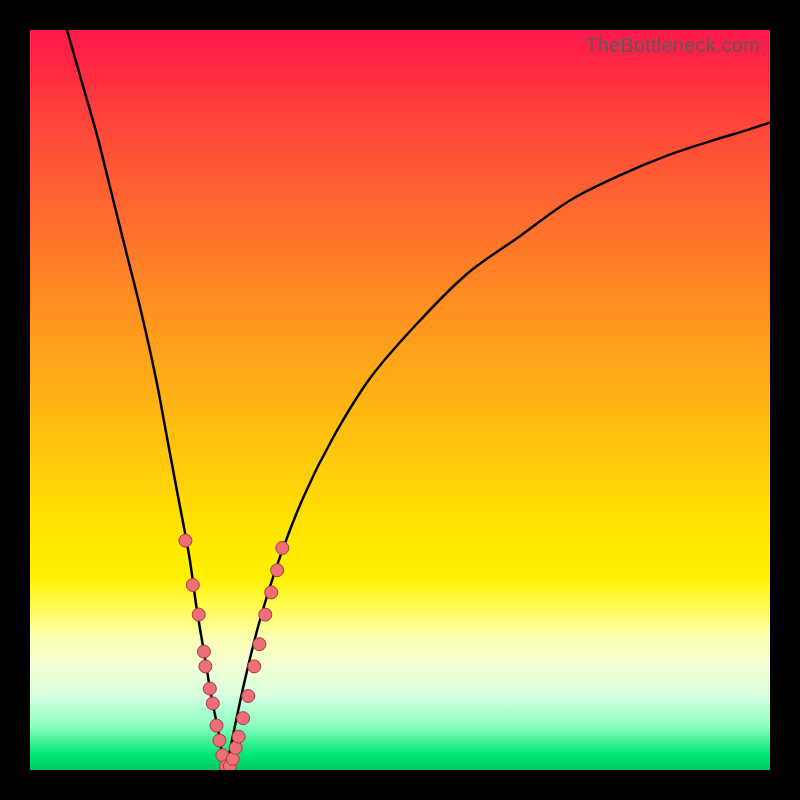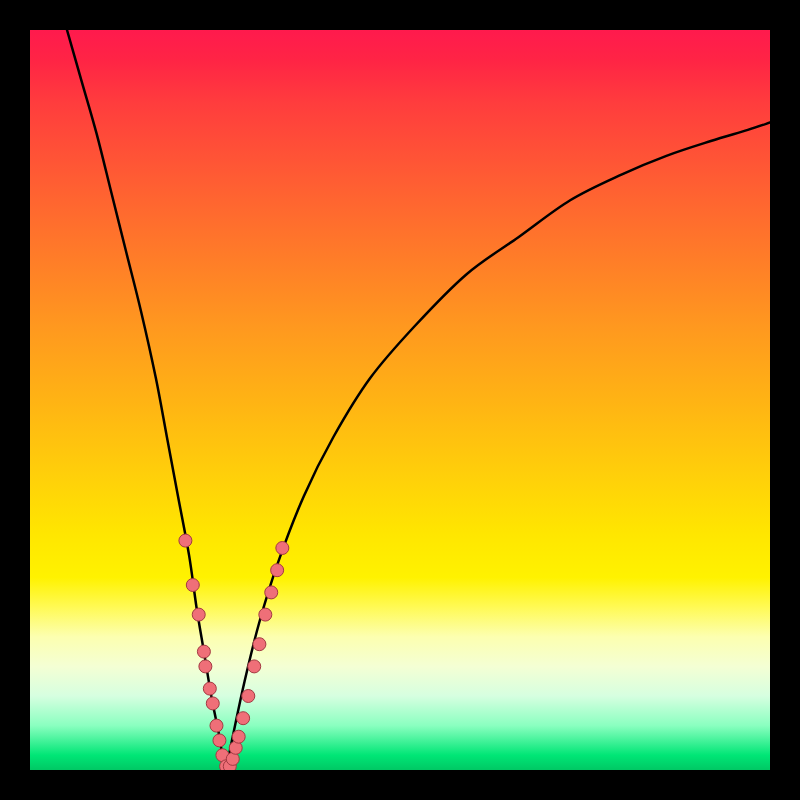--- a/index.html
+++ b/index.html
@@ -58,20 +58,21 @@
     top: 0;
     width: 740px;
     height: 740px;
   }
 </style>
 </head>
 <body>
 
 <div class="outer">
   <div class="plot">
+    <div class="watermark">TheBottleneck.com</div>
     <svg class="curves" viewBox="0 0 740 740" preserveAspectRatio="none">
       <path id="left-branch-path" fill="none" stroke="#000" stroke-width="2.5" stroke-linecap="round" d="M 37 0 C 39.46666666666667 8.633333333333326, 46.866666666666674 34.53333333333329, 51.800000000000004 51.799999999999955 C 56.733333333333334 69.06666666666662, 61.66666666666666 85.10000000000002, 66.6 103.60000000000002 C 71.53333333333333 122.10000000000002, 76.46666666666667 143.06666666666663, 81.4 162.79999999999995 C 86.33333333333334 182.53333333333327, 91.26666666666667 202.26666666666665, 96.2 222 C 101.13333333333334 241.73333333333335, 106.06666666666666 260.23333333333335, 111 281.2 C 115.93333333333334 302.16666666666663, 121.48333333333335 326.83333333333326, 125.80000000000001 347.79999999999995 C 130.11666666666667 368.76666666666665, 133.20000000000002 387.26666666666665, 136.9 407 C 140.6 426.73333333333335, 144.3 446.46666666666664, 148 466.2 C 151.7 485.93333333333334, 156.01666666666665 506.9, 159.1 525.4 C 162.18333333333334 543.9, 164.03333333333333 561.1666666666667, 166.5 577.2 C 168.96666666666667 593.2333333333333, 171.4333333333333 606.8000000000001, 173.89999999999998 621.6 C 176.36666666666665 636.4, 178.83333333333331 652.4333333333334, 181.29999999999998 666 C 183.76666666666665 679.5666666666666, 186.85000000000002 693.1333333333333, 188.70000000000002 703 C 190.55 712.8666666666667, 191.16666666666669 719.0333333333334, 192.4 725.2 C 193.63333333333333 731.3666666666667, 195.48333333333335 737.5333333333333, 196.10000000000002 740"></path>
       <path id="right-branch-path" fill="none" stroke="#000" stroke-width="2.5" stroke-linecap="round" d="M 196.10000000000002 740 C 197.33333333333337 733.8333333333334, 200.41666666666669 717.8, 203.50000000000003 703 C 206.58333333333337 688.2, 210.28333333333333 669.7, 214.6 651.2 C 218.91666666666666 632.7, 223.85 611.7333333333333, 229.4 592 C 234.95000000000002 572.2666666666667, 240.5 553.7666666666667, 247.9 532.8 C 255.3 511.83333333333326, 264.55 487.16666666666663, 273.8 466.2 C 283.05 445.23333333333335, 292.29999999999995 426.73333333333335, 303.4 407 C 314.5 387.26666666666665, 326.83333333333337 366.29999999999995, 340.40000000000003 347.79999999999995 C 353.9666666666667 329.29999999999995, 368.7666666666667 313.26666666666665, 384.8 296 C 400.8333333333333 278.73333333333335, 419.3333333333333 259, 436.59999999999997 244.2 C 453.8666666666666 229.4, 471.1333333333334 219.5333333333334, 488.40000000000003 207.20000000000005 C 505.6666666666667 194.8666666666667, 522.9333333333333 180.68333333333328, 540.1999999999999 170.19999999999993 C 557.4666666666666 159.71666666666658, 575.9666666666667 151.69999999999993, 592 144.29999999999995 C 608.0333333333333 136.89999999999998, 621.5999999999999 131.35000000000005, 636.4 125.80000000000007 C 651.2 120.25000000000007, 667.2333333333333 115.31666666666668, 680.8000000000001 111 C 694.3666666666668 106.68333333333332, 707.9333333333333 102.9833333333333, 717.8 99.89999999999998 C 727.6666666666666 96.81666666666665, 736.3 93.73333333333333, 740 92.5"></path>
       <g id="dots-group">
           <circle cx="155.4" cy="510.6" r="6.5" fill="#ef6f78" stroke="#a33a42" stroke-width="1"></circle>
           <circle cx="162.8" cy="555" r="6.5" fill="#ef6f78" stroke="#a33a42" stroke-width="1"></circle>
           <circle cx="168.72" cy="584.6" r="6.5" fill="#ef6f78" stroke="#a33a42" stroke-width="1"></circle>
           <circle cx="173.89999999999998" cy="621.6" r="6.5" fill="#ef6f78" stroke="#a33a42" stroke-width="1"></circle>
           <circle cx="175.38" cy="636.4" r="6.5" fill="#ef6f78" stroke="#a33a42" stroke-width="1"></circle>
           <circle cx="179.82" cy="658.6" r="6.5" fill="#ef6f78" stroke="#a33a42" stroke-width="1"></circle>

